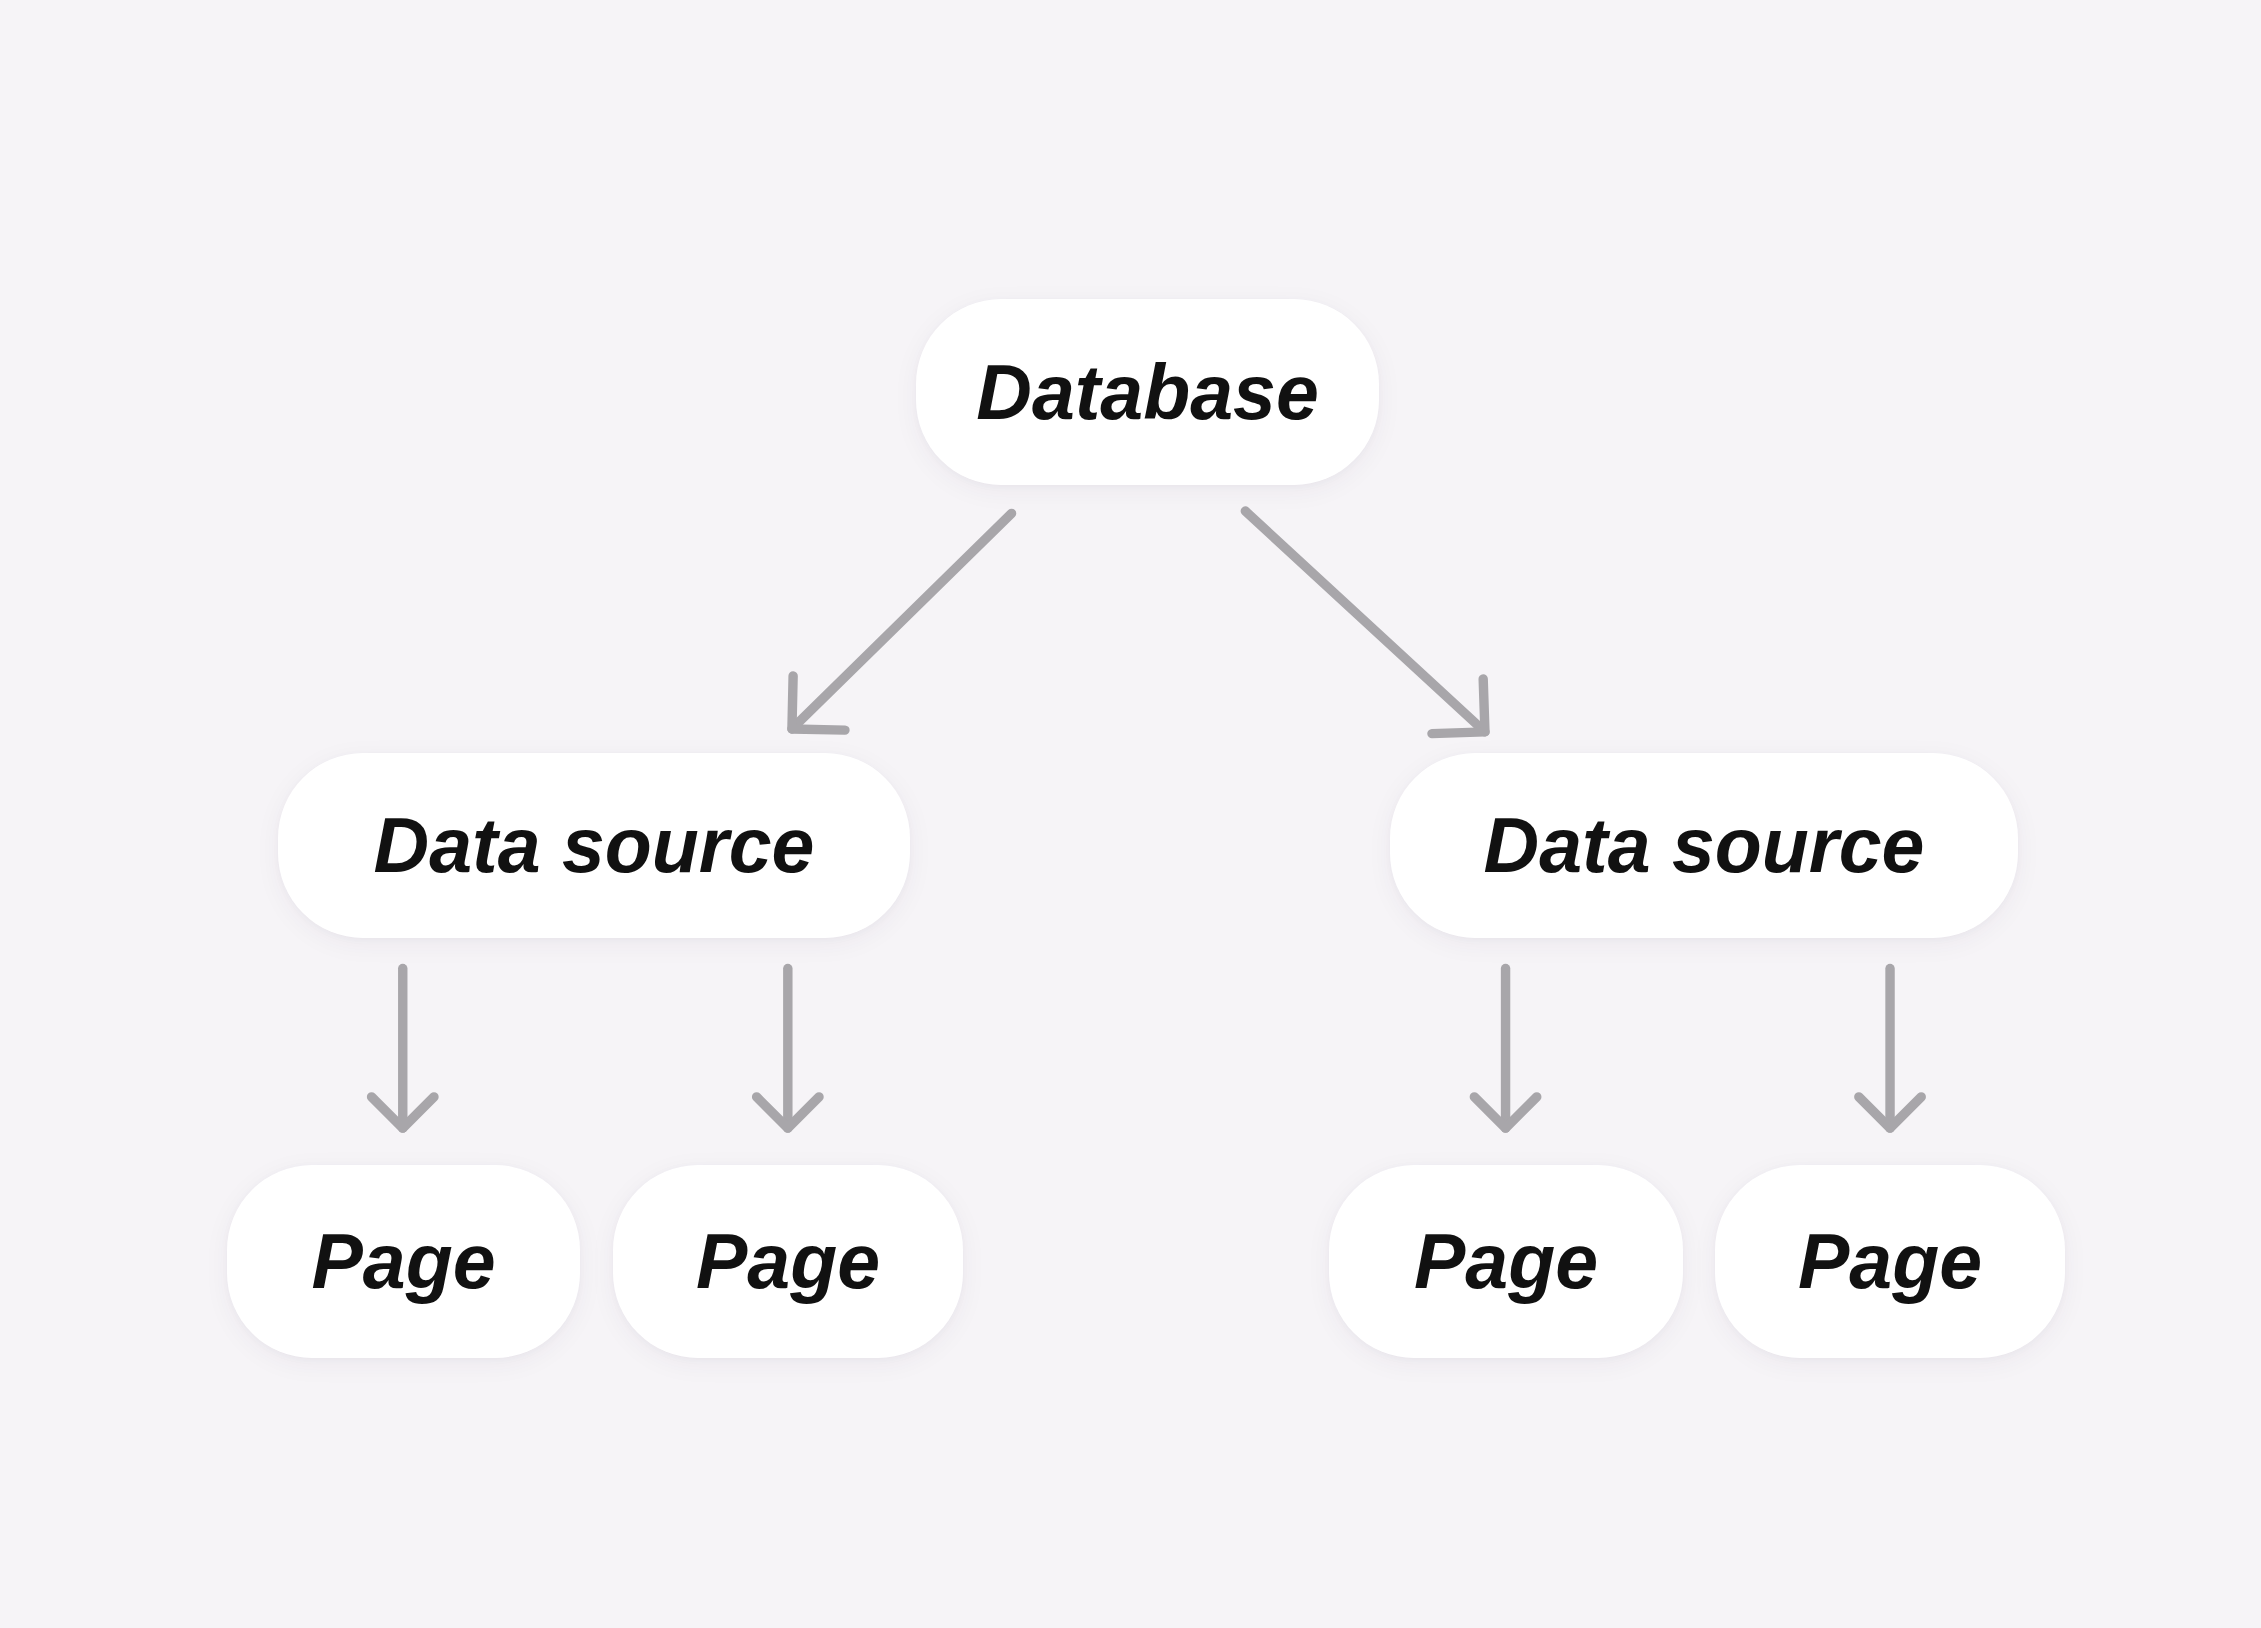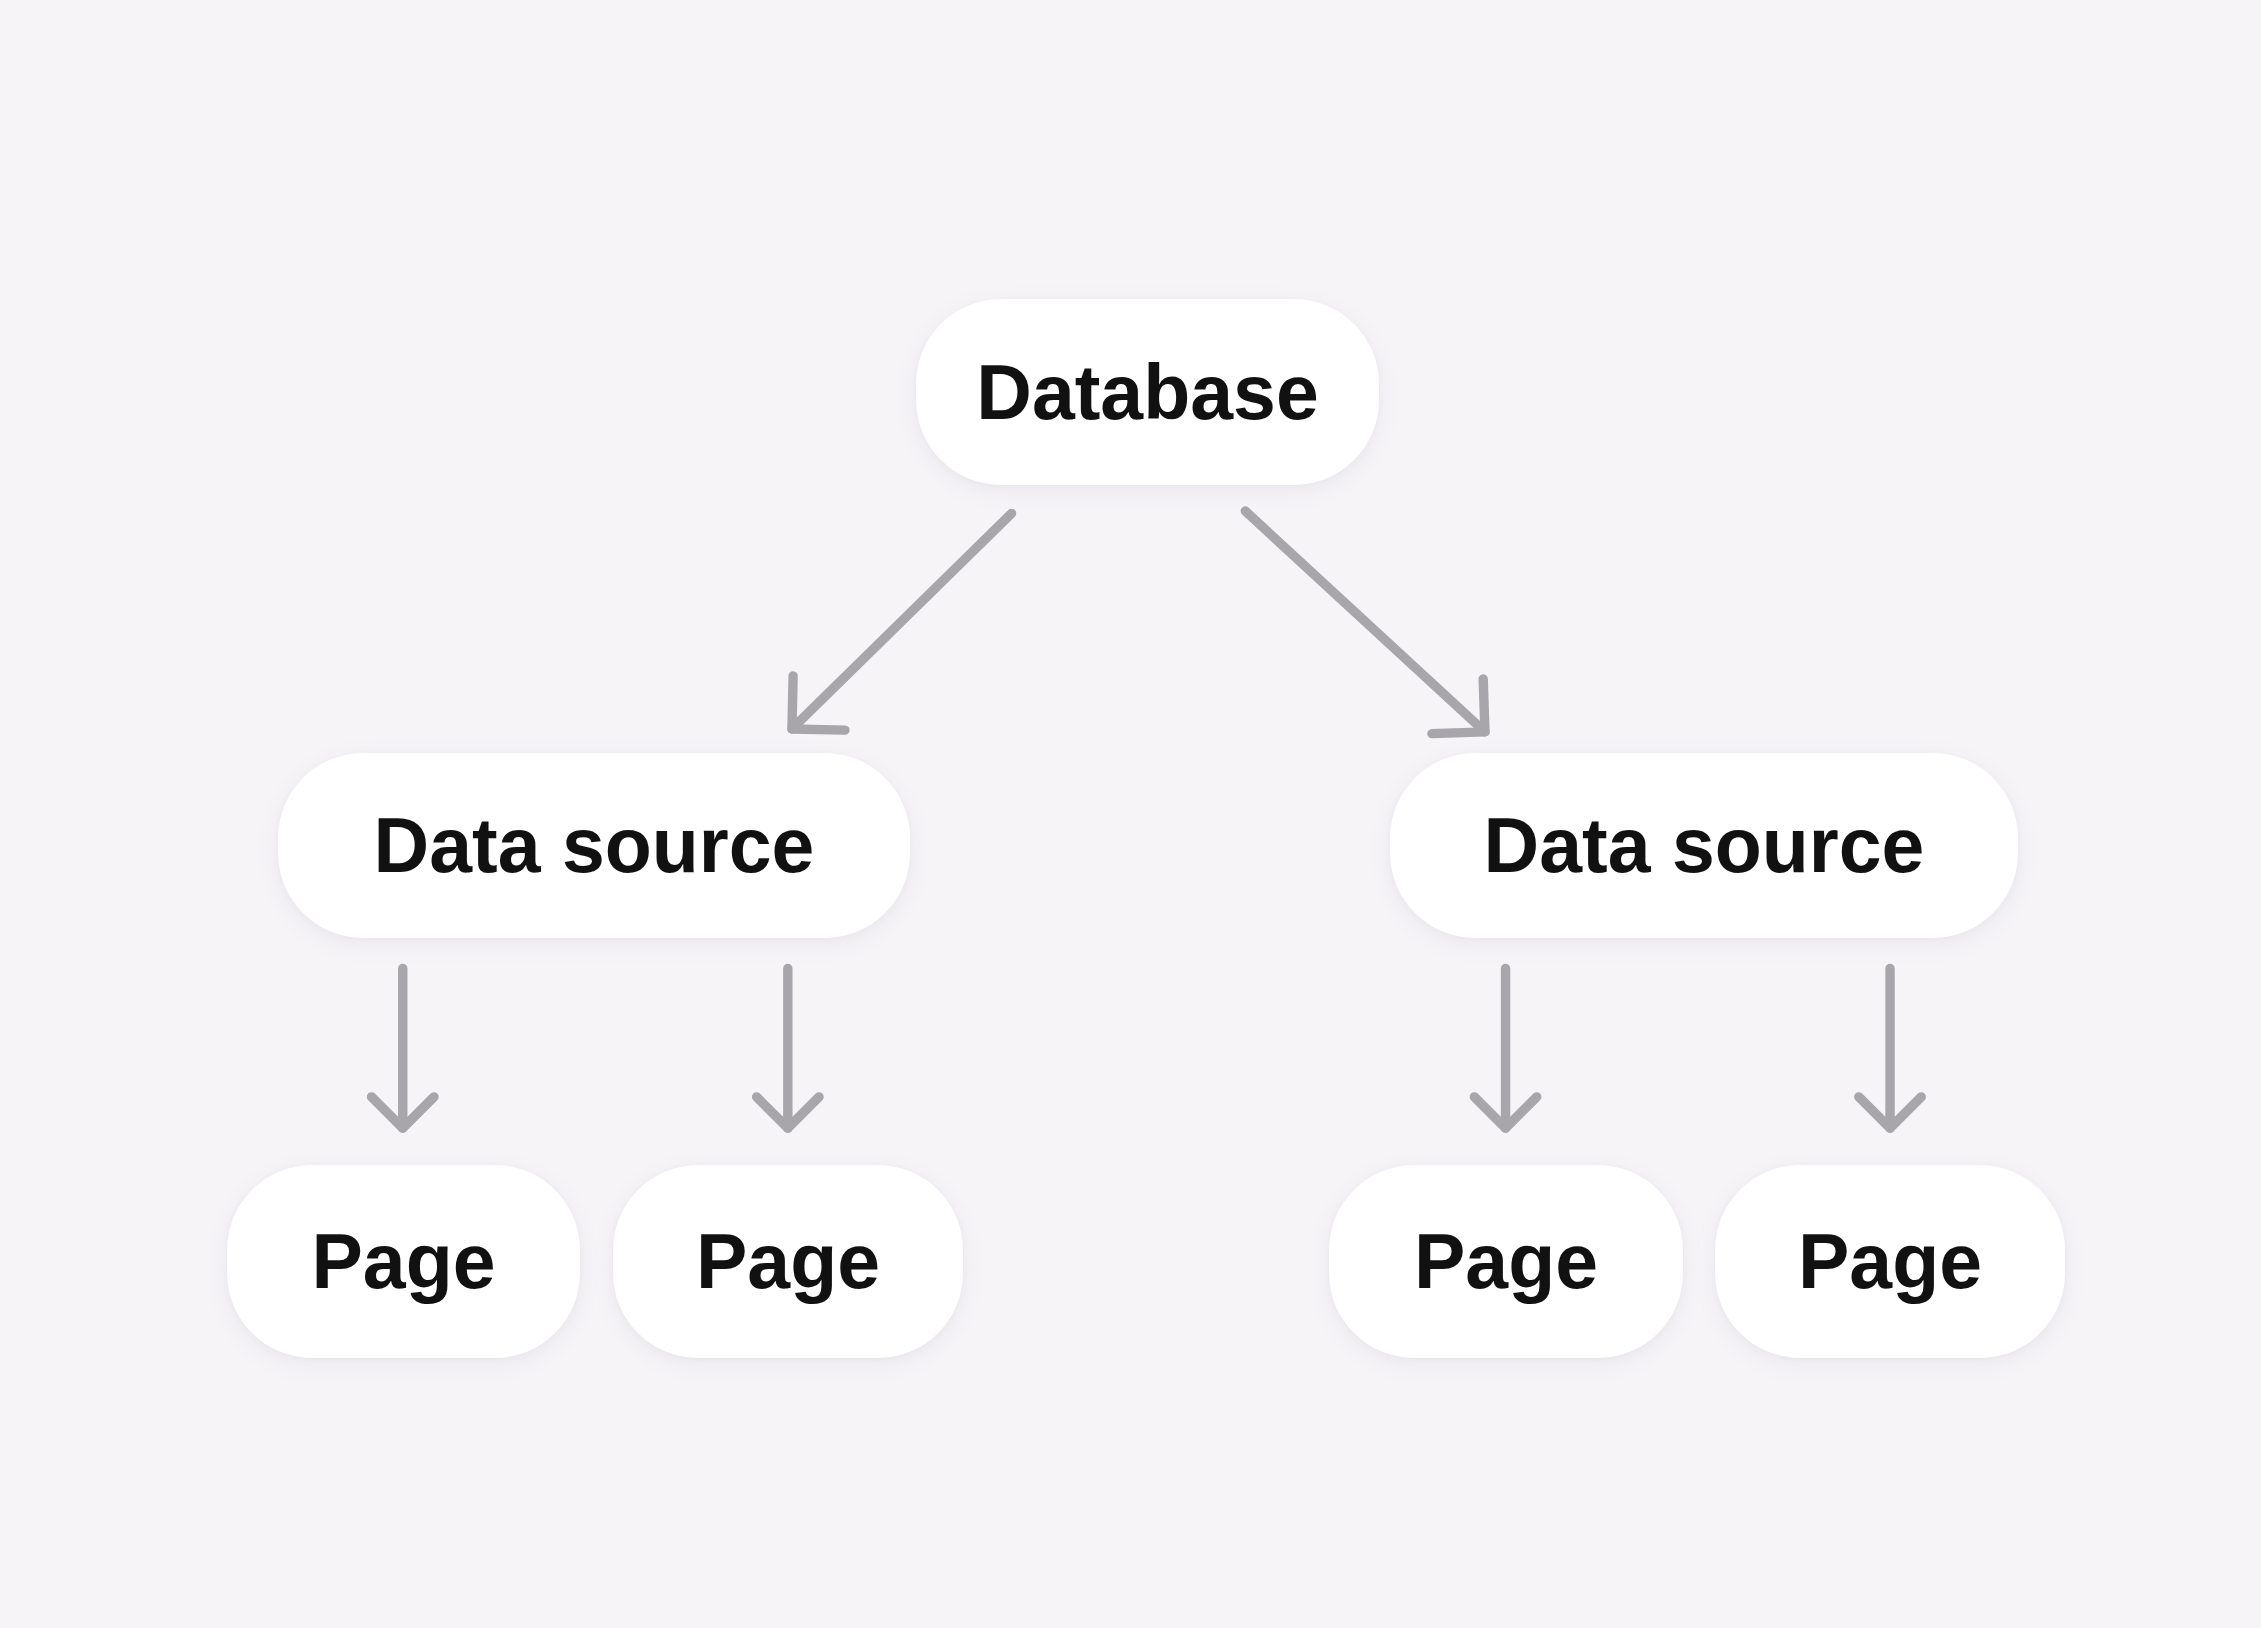--- a/index.html
+++ b/index.html
@@ -10,20 +10,21 @@
     width: 2261px;
     height: 1628px;
     overflow: hidden;
     background: var(--bg, #F6F4F7);
   }
   #canvas {
     position: relative;
     width: 2261px;
     height: 1344px;
     background: var(--bg, #F6F4F7);
+    font-style: italic;
   }
   .edges {
     position: absolute;
     left: 0;
     top: 0;
     pointer-events: none;
   }
   .edge {
     stroke: var(--arrow, #A8A6AA);
     stroke-width: 16;

